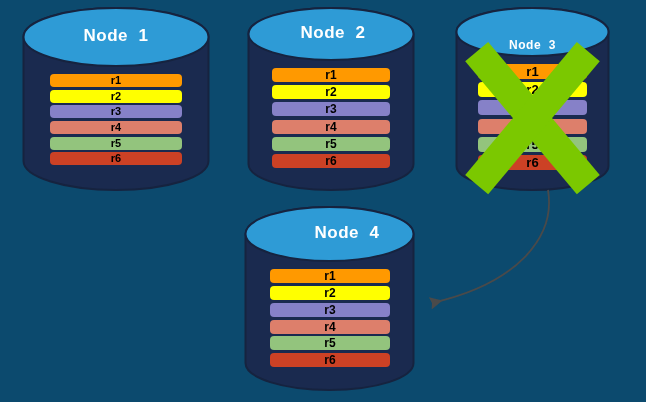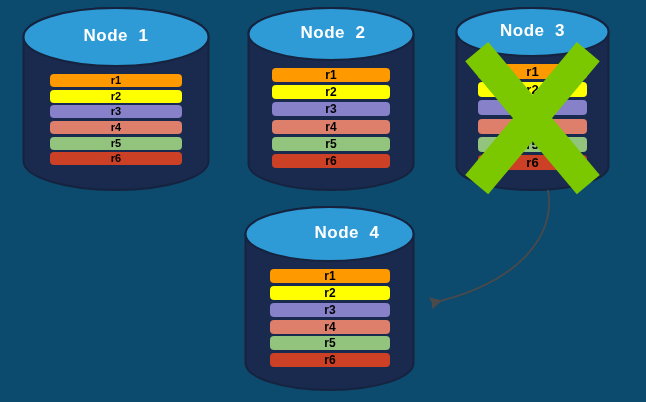--- a/index.html
+++ b/index.html
@@ -112,21 +112,21 @@
       </div>
       <div class="node" style="left: 455px; top: 8px; width: 155px; height: 182px;">
         <svg width="155" height="182" viewBox="0 0 155 182">
           <path d="M 1.5,24
      L 1.5,158
      A 76 24 0 0 0 153.5,158
      L 153.5,24
      A 76 24 0 0 0 1.5,24 Z" fill="#1A2A4F" stroke="#16233F" stroke-width="2"></path>
           <ellipse cx="77.5" cy="24" rx="76" ry="24" fill="#2E9BD6" stroke="#16233F" stroke-width="2"></ellipse>
         </svg>
-        <div class="node-title" style="top: 13px; font-size: 17px;">Node  3</div>
+        <div class="node-title" style="top: 30px; font-size: 12px;">Node  3</div>
         <div class="rows">
           <div class="row-bar" style="left: 23px; width: 109px; top: 56px; height: 15px; background: rgb(255, 153, 0); color: rgb(0, 0, 0); font-size: 13px;">r1</div>
           <div class="row-bar" style="left: 23px; width: 109px; top: 74px; height: 15px; background: rgb(255, 255, 0); color: rgb(0, 0, 0); font-size: 13px;">r2</div>
           <div class="row-bar" style="left: 23px; width: 109px; top: 92px; height: 15px; background: rgb(134, 129, 200); color: rgb(0, 0, 0); font-size: 13px;">r3</div>
           <div class="row-bar" style="left: 23px; width: 109px; top: 111px; height: 15px; background: rgb(221, 127, 107); color: rgb(0, 0, 0); font-size: 13px;">r4</div>
           <div class="row-bar" style="left: 23px; width: 109px; top: 129px; height: 15px; background: rgb(147, 196, 125); color: rgb(0, 0, 0); font-size: 13px;">r5</div>
           <div class="row-bar" style="left: 23px; width: 109px; top: 147px; height: 15px; background: rgb(204, 65, 37); color: rgb(0, 0, 0); font-size: 13px;">r6</div>
         </div>
       </div>
       <div class="node" style="left: 244px; top: 207px; width: 206px; height: 183px;">

